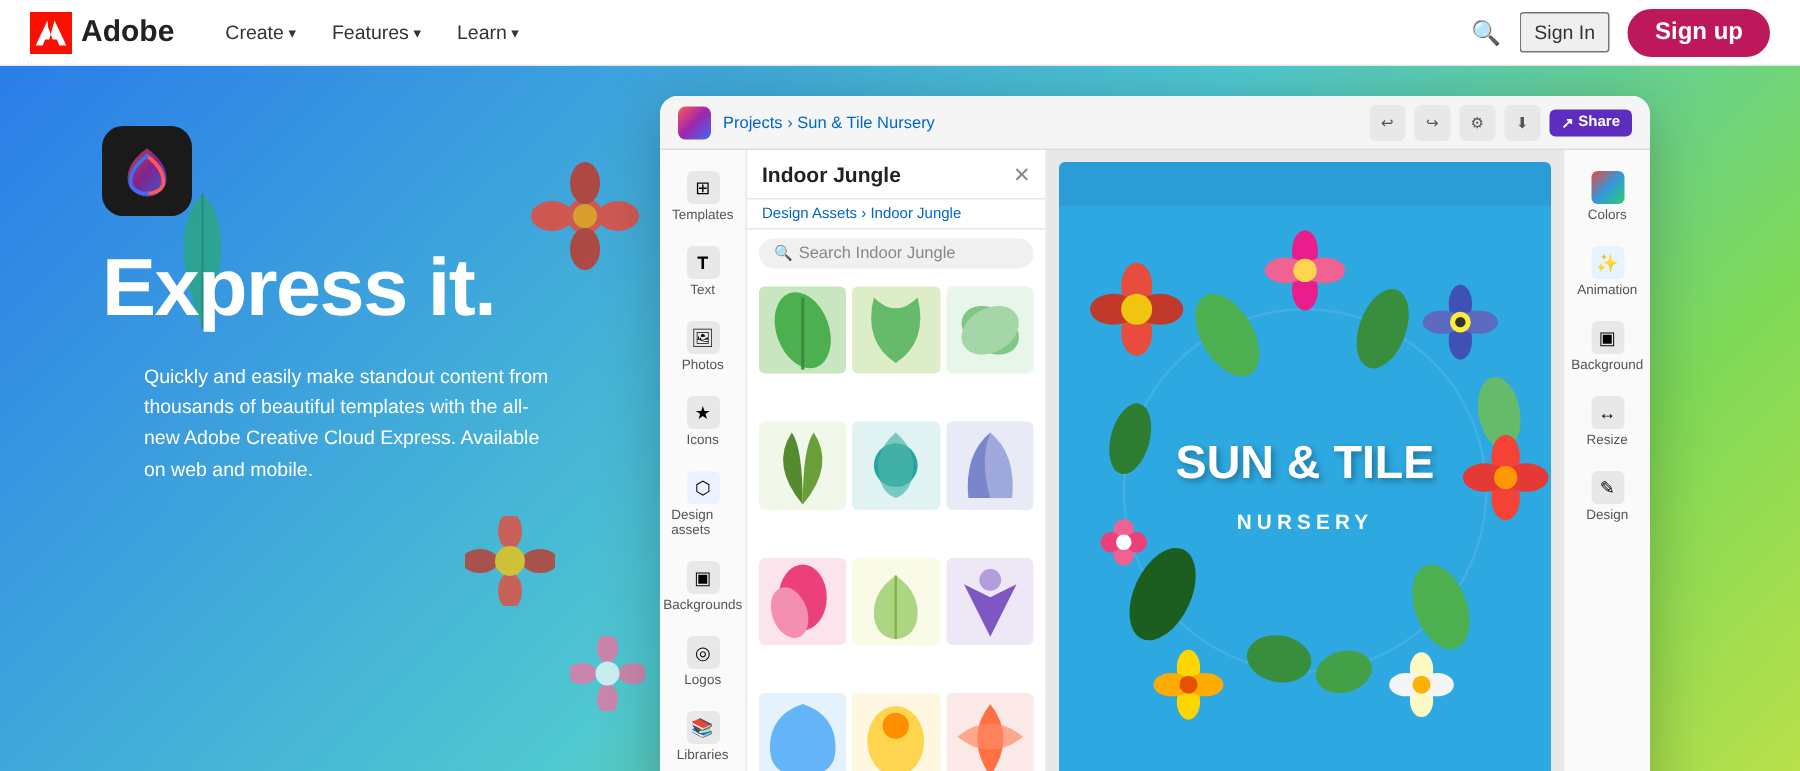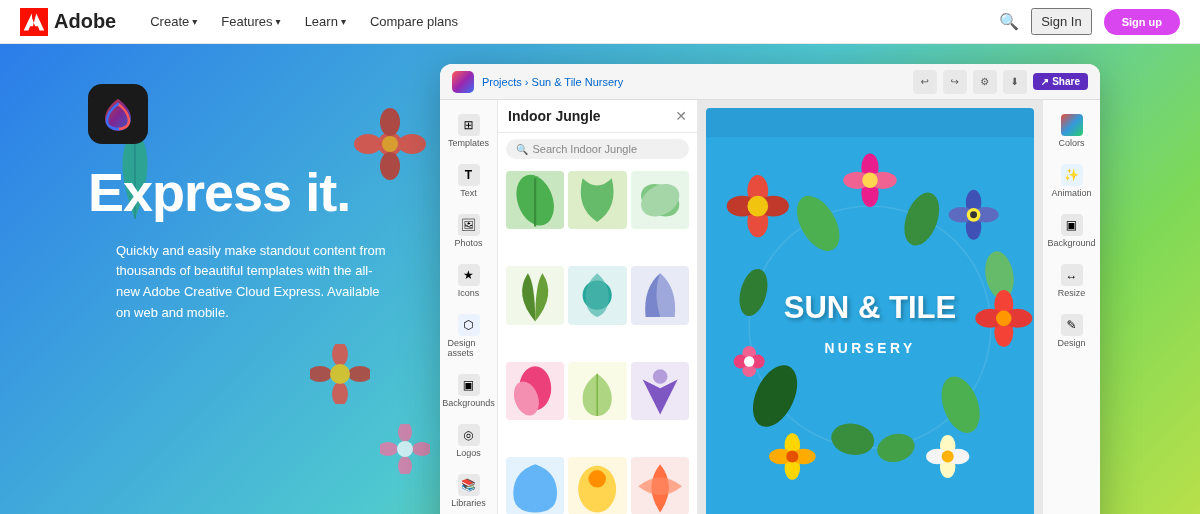--- a/index.html
+++ b/index.html
@@ -66,44 +66,44 @@
       color: #444;
       font-size: 16px;
     }
     .btn-signin {
       font-size: 13px;
       color: #333;
       cursor: pointer;
       padding: 4px 8px;
     }
     .btn-signup {
-      font-size: 11px;
+      font-size: 16px;
       color: #fff;
-      background: #d946ef;
+      background: #be185d;
       border: none;
       border-radius: 16px;
       padding: 7px 18px;
       cursor: pointer;
       font-weight: 600;
     }
 
     
     .hero {
       position: absolute;
       top: 44px;
       left: 0; right: 0;
       height: 470px;
       background: linear-gradient(135deg, #2b7de9 0%, #4fc8d0 50%, #7ed957 80%, #b8e04a 100%);
       overflow: hidden;
     }
 
     
     .hero-left {
       position: absolute;
-      left: 88px;
+      left: 68px;
       top: 40px;
       width: 320px;
     }
     .app-icon {
       width: 60px;
       height: 60px;
       border-radius: 14px;
       background: #1a1a1a;
       display: flex;
       align-items: center;
@@ -351,23 +351,20 @@
       <span class="chevron">▾</span>
     </div>
     <div class="nav-link">
       <span>Features</span>
       <span class="chevron">▾</span>
     </div>
     <div class="nav-link">
       <span>Learn</span>
       <span class="chevron">▾</span>
     </div>
-    <div class="nav-link">
-      <span>Compare plans</span>
-    </div>
   </div>
   <div class="nav-actions">
     <span class="nav-search-icon">🔍</span>
     <button class="btn-signin">Sign In</button>
     <button class="btn-signup">Sign up</button>
   </div>
 </nav>
 
 <section class="hero">
 
@@ -477,20 +474,25 @@
           <div class="tool-icon" style="background:#e8e8e8;">📚</div>
           <span class="tool-label">Libraries</span>
         </div>
       </div>
 
       <div class="mockup-center-panel">
         <div class="center-panel-header">
           <span class="center-panel-title">Indoor Jungle</span>
           <span class="center-panel-close">✕</span>
         </div>
+        <div class="center-panel-breadcrumb">
+          <span style="color:#0066cc">Design Assets</span>
+          <span> › </span>
+          <span>Indoor Jungle</span>
+        </div>
         <div class="center-panel-search">
           <span style="font-size:10px;">🔍</span>
           <span>Search Indoor Jungle</span>
         </div>
 
         <div class="template-grid">
 
           <div class="template-thumb" style="background:#c8e6c0;">
             <svg viewBox="0 0 40 40">
                 <ellipse cx="20" cy="20" rx="12" ry="18" fill="#4caf50" transform="rotate(-20 20 20)"></ellipse>

